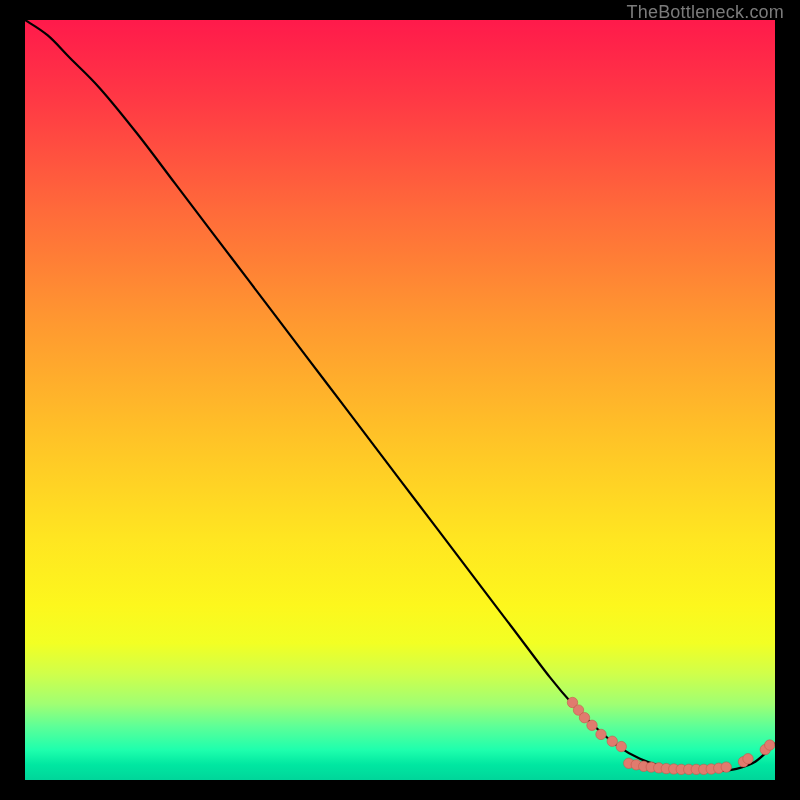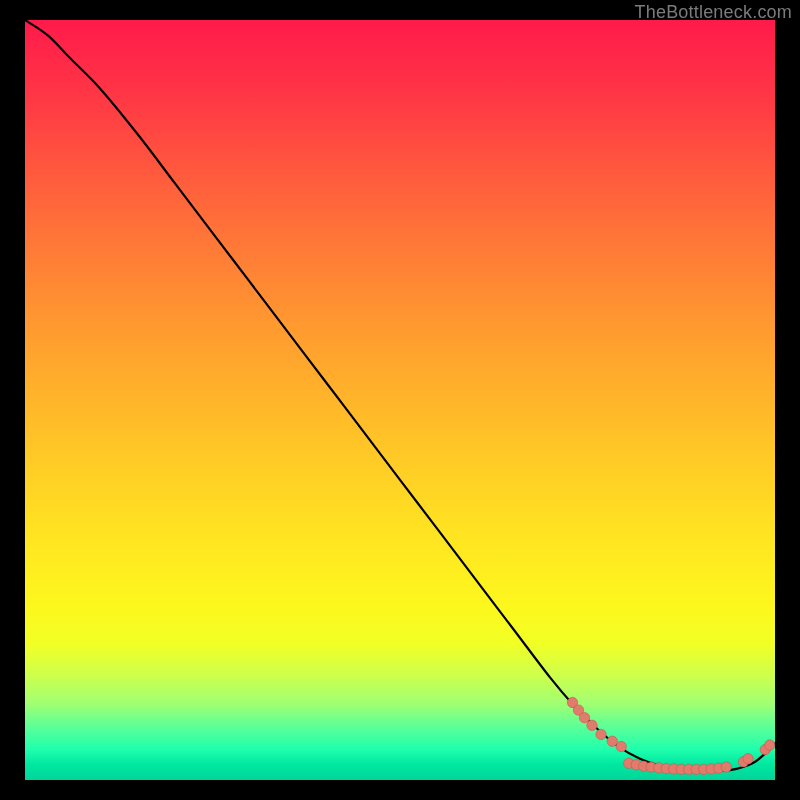--- a/index.html
+++ b/index.html
@@ -51,21 +51,21 @@
   }
   .curve-svg {
     position: absolute;
     left: 0; top: 0;
     width: 100%;
     height: 100%;
   }
   .watermark {
     position: absolute;
     top: 2px;
-    right: 8px;
+    right: 16px;
     color: #7b7b7b;
     font-size: 18px;
     letter-spacing: 0.2px;
     font-weight: 400;
   }
 </style>
 </head>
 <body>
 
 <div class="stage">

